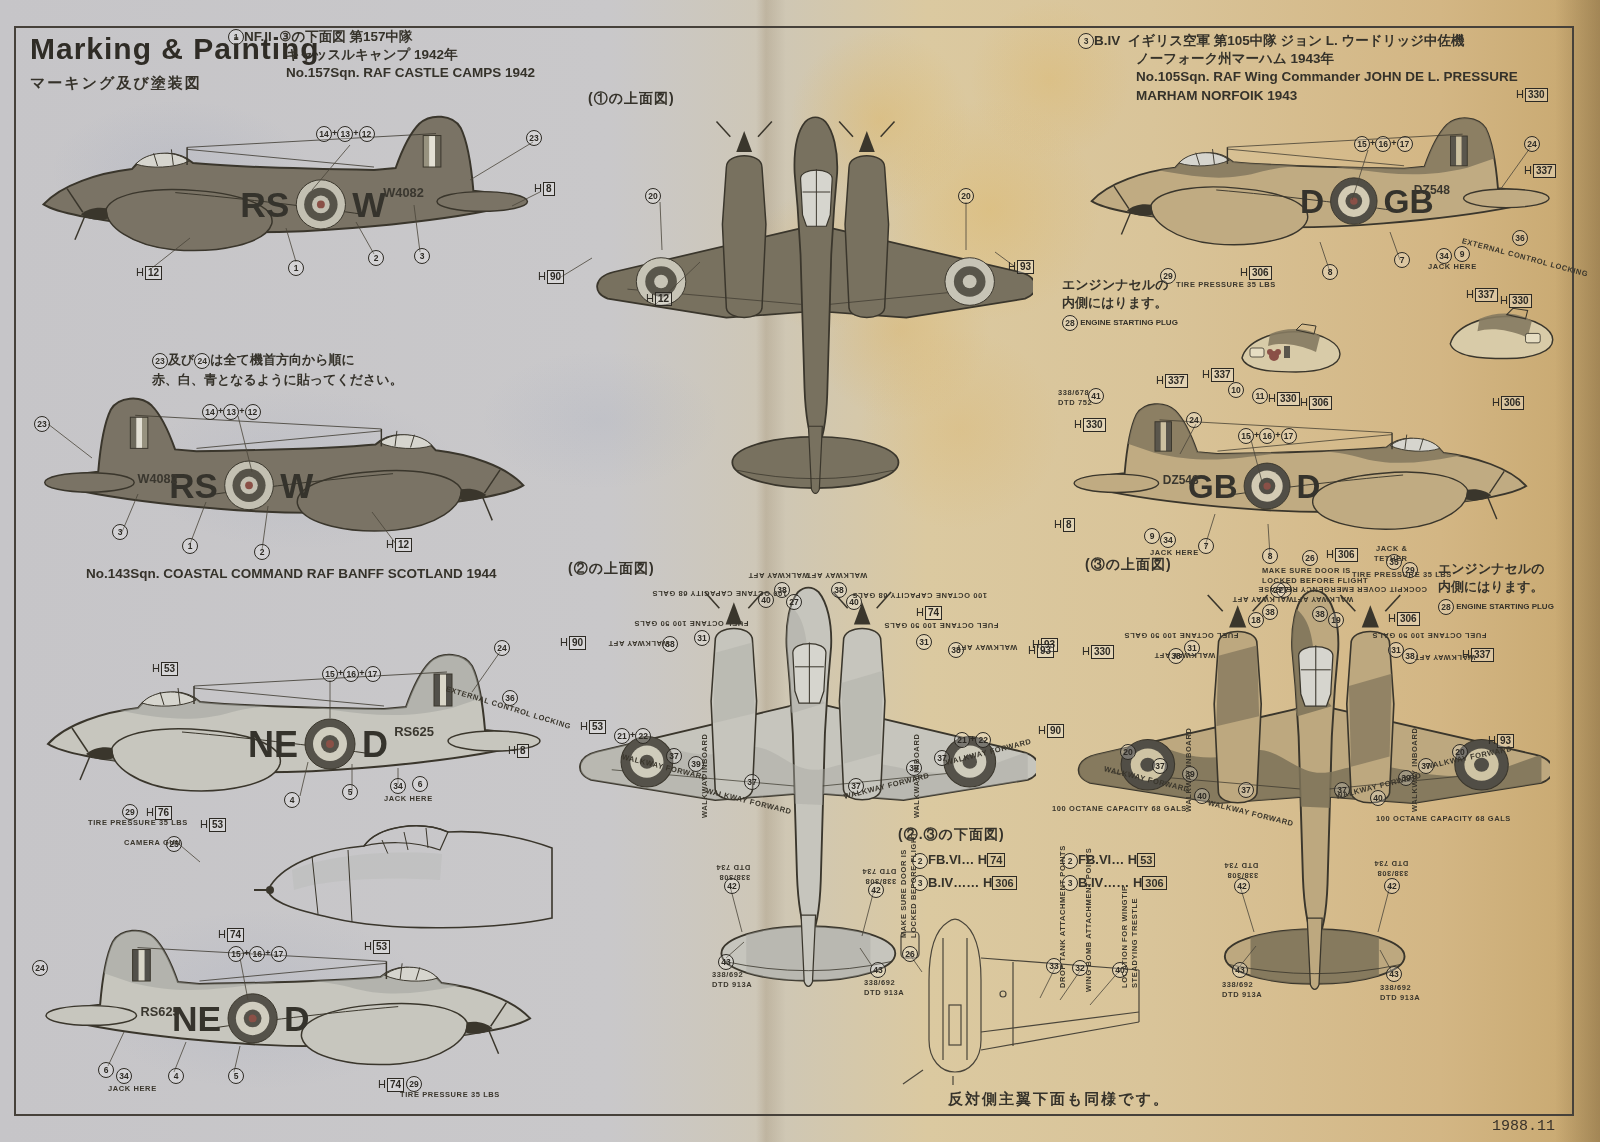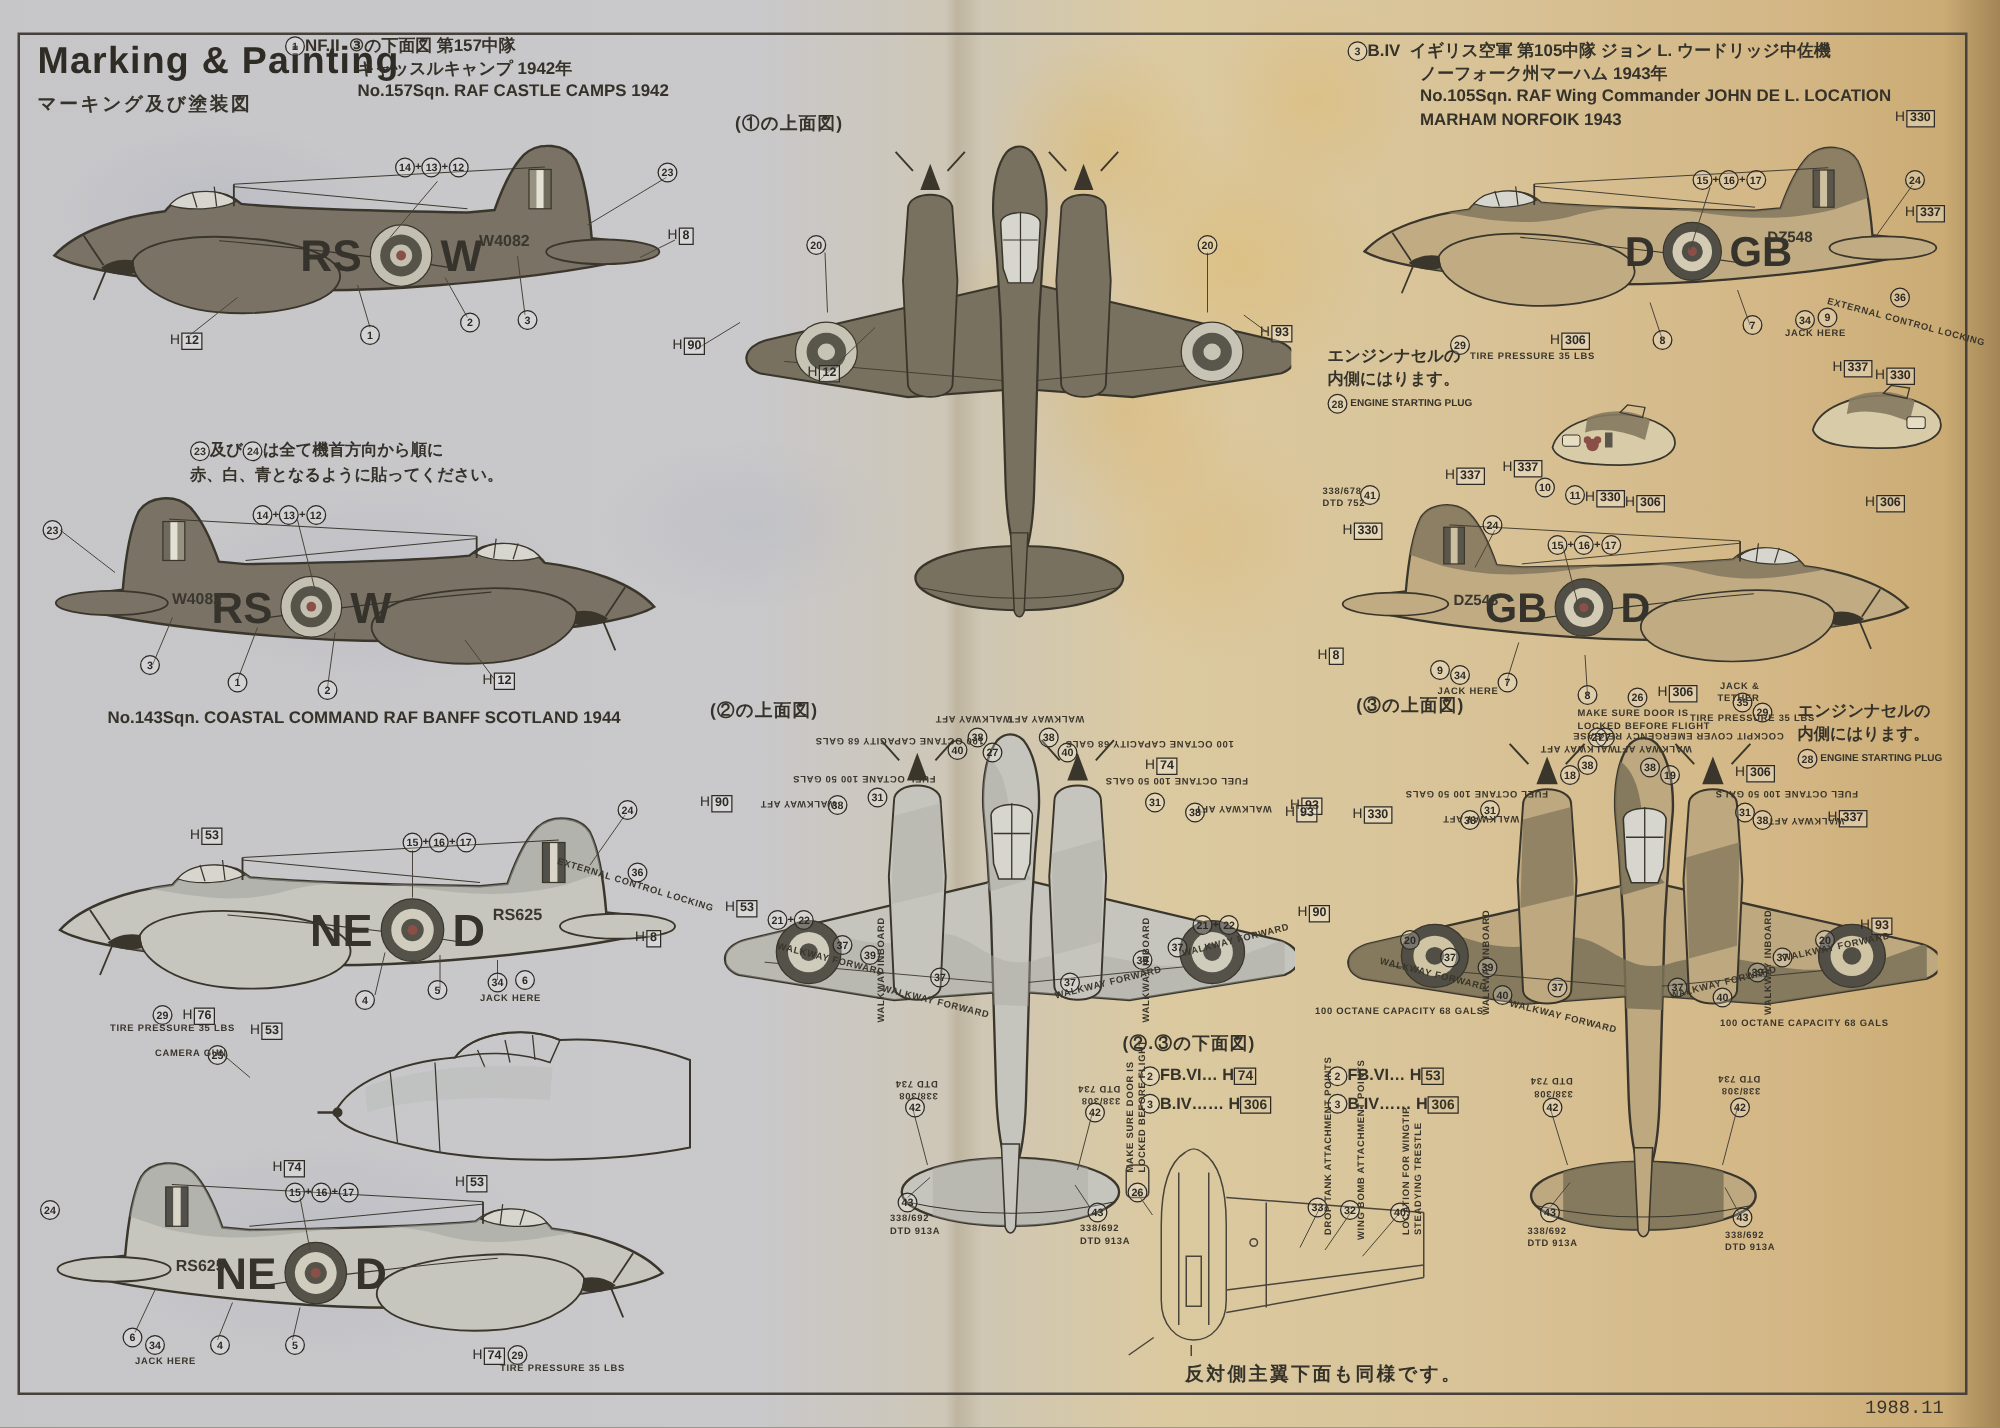--- a/index.html
+++ b/index.html
@@ -61,21 +61,21 @@
 
   <div class="abs sec" style="left:228px;top:28px;">
     <div><span class="ci">1</span><b>NF.II</b>&nbsp;&nbsp;<span>③の下面図 第157中隊</span></div>
     <div class="ind">キャッスルキャンプ 1942年</div>
     <div class="ind en">No.157Sqn. RAF CASTLE CAMPS 1942</div>
   </div>
 
   <div class="abs sec" style="left:1078px;top:32px;">
     <div><span class="ci">3</span><b>B.IV</b>&nbsp;&nbsp;<span>イギリス空軍 第105中隊 ジョン L. ウードリッジ中佐機</span></div>
     <div class="ind">ノーフォーク州マーハム 1943年</div>
-    <div class="ind en">No.105Sqn. RAF Wing Commander JOHN DE L. LOCATION</div>
+    <div class="ind en">No.105Sqn. RAF Wing Commander JOHN DE L. PRESSURE</div>
     <div class="ind en">MARHAM NORFOIK 1943</div>
   </div>
 
   <div class="abs sec" style="left:28px;top:565px;">
     <div class="ind en">No.143Sqn. COASTAL COMMAND RAF BANFF SCOTLAND 1944</div>
   </div>
 
   <div class="abs note" style="left:152px;top:350px;">
     <div><span class="ci">23</span><span>及び</span><span class="ci">24</span><span>は全て機首方向から順に</span></div>
     <div>赤、白、青となるように貼ってください。</div>

